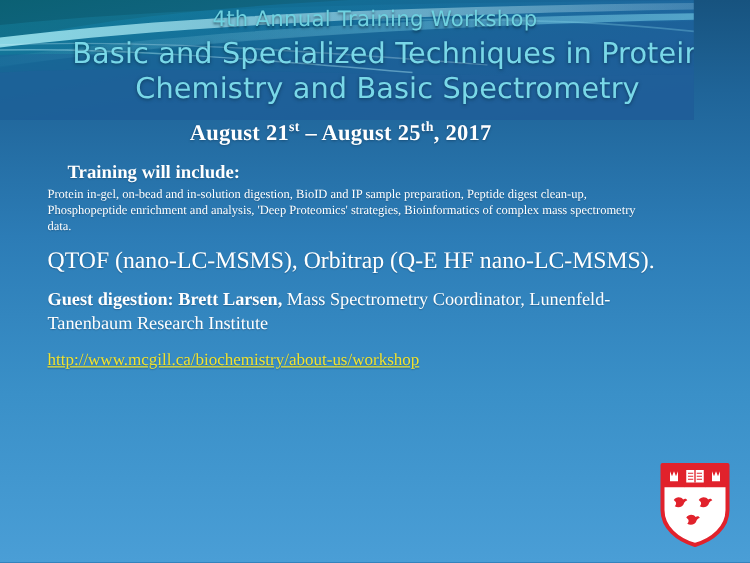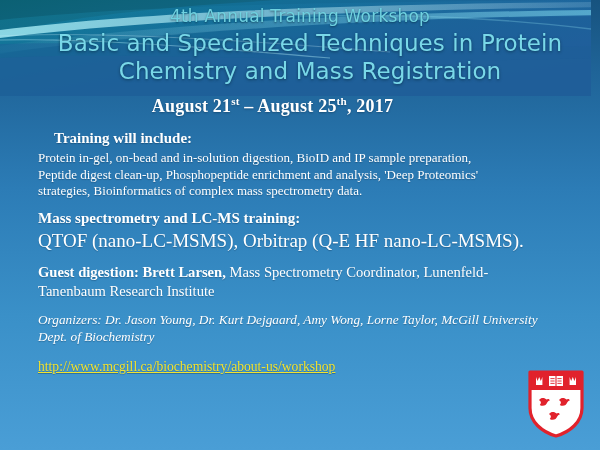--- a/index.html
+++ b/index.html
@@ -28,21 +28,20 @@
   }
 
   
   .banner {
     position: absolute;
     left: 0;
     top: 0;
     width: 555px;
     height: 96px;
     overflow: hidden;
-    padding-left: 36px;
   }
   .banner-svg {
     position: absolute;
     left: 0;
     top: 0;
     display: block;
   }
 
   .banner-text {
     position: absolute;
@@ -112,21 +111,21 @@
   }
 
   .lede {
     font-size: 15px;
     font-weight: bold;
     line-height: 1.35;
     margin: 0 0 2px 16px;
   }
 
   .para {
-    font-size: 13px;
+    font-size: 10px;
     line-height: 1.27;
     margin: 0 0 9px 0;
     max-width: 474px;
   }
 
   .sub-head {
     font-size: 15px;
     font-weight: bold;
     line-height: 1.3;
     margin: 0 0 1px 0;
@@ -236,42 +235,40 @@
       <path d="M0,40 C90,38 215,48 330,58" stroke="#a9e4f2" stroke-opacity="0.45" stroke-width="1.2" fill="none"></path>
       <path d="M0,36 C100,31 240,40 390,52" stroke="#cdeffa" stroke-opacity="0.3" stroke-width="1" fill="none"></path>
 
       <path d="M600,30 C500,18 420,14 300,16" stroke="#8fdff0" stroke-opacity="0.3" stroke-width="1.4" fill="none"></path>
     </svg>
 
     <div class="banner-text">
       <p class="eyebrow">4th Annual Training Workshop</p>
       <h1 class="main-title">
         <span class="tl">Basic and Specialized Techniques in Protein</span>
-        <span class="tl">Chemistry and Mass Registration</span>
+        <span class="tl">Chemistry and Basic Spectrometry</span>
       </h1>
     </div>
   </div>
 
   <div class="date-line">
     <span>August 21</span><sup>st</sup><span> – August 25</span><sup>th</sup><span>, 2017</span>
   </div>
 
   <div class="body-copy">
 
     <p class="lede">Training will include:</p>
 
     <p class="para">Protein in-gel, on-bead and in-solution digestion, BioID and IP sample preparation, Peptide digest clean-up, Phosphopeptide enrichment and analysis, 'Deep Proteomics' strategies, Bioinformatics of complex mass spectrometry data.</p>
 
-    <p class="sub-head">Mass spectrometry and LC-MS training:</p>
 
     <p class="plain-line">QTOF (nano-LC-MSMS), Orbitrap (Q-E HF nano-LC-MSMS).</p>
 
     <p class="lecturer"><b>Guest digestion:  Brett Larsen,</b><span> Mass Spectrometry Coordinator, Lunenfeld-Tanenbaum Research Institute</span></p>
 
-    <p class="organizers">Organizers: Dr. Jason Young, Dr. Kurt Dejgaard, Amy Wong, Lorne Taylor, McGill University Dept. of Biochemistry</p>
 
     <p class="url-line">
       <span class="url-link">http://www.mcgill.ca/biochemistry/about-us/workshop</span>
     </p>
 
   </div>
 
   <svg class="shield" viewBox="0 0 56 68">
 
     <path d="M2,2 L54,2 L54,38 C54,52 42,62 28,66 C14,62 2,52 2,38 Z" fill="#ffffff"></path>

